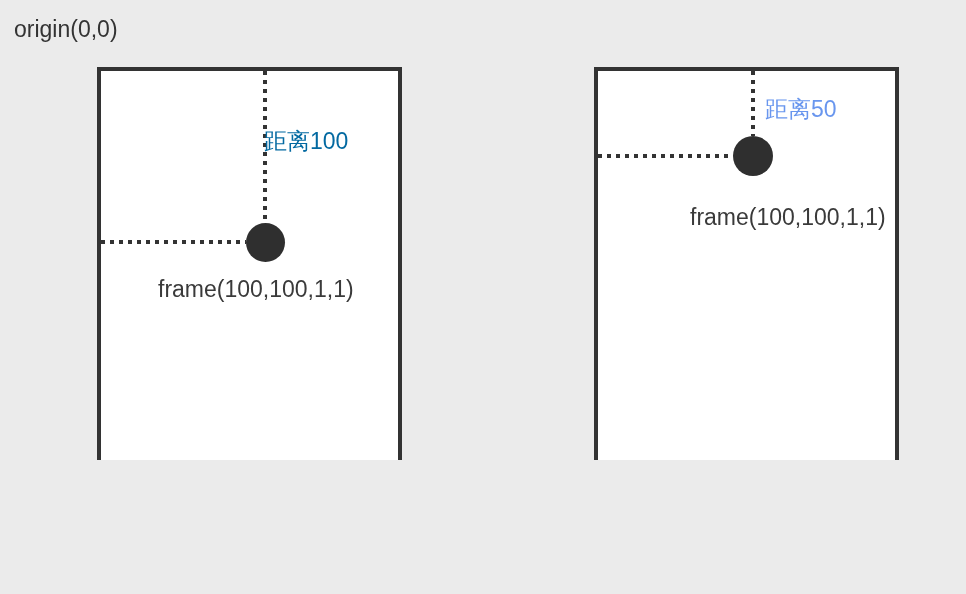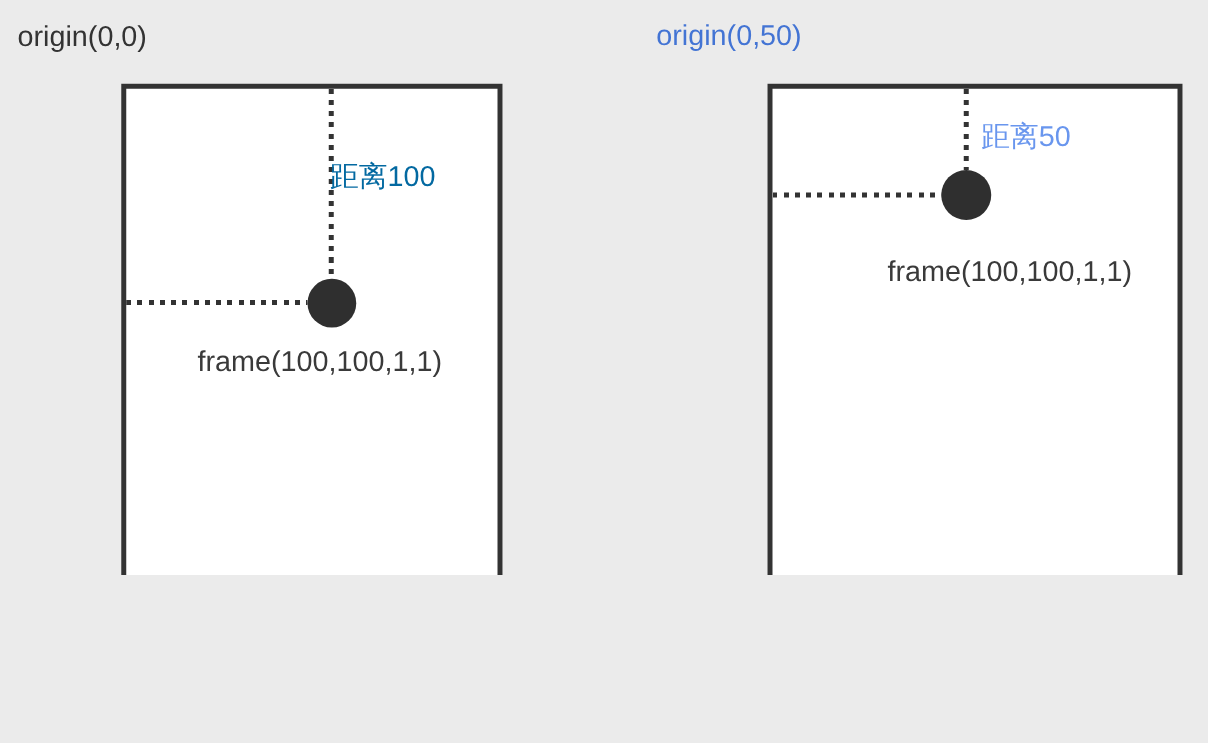--- a/index.html
+++ b/index.html
@@ -28,21 +28,21 @@
   .panel {
     position: absolute;
     top: 67px;
     width: 297px;  
     height: 497px; 
     background: #ffffff;
     border: 4px solid #333333;
     overflow: visible;
   }
   .panel.p-left  { left: 97px; }
-  .panel.p-right { left: 614px; padding-left: 27px; }
+  .panel.p-right { left: 594px; }
 
   .dotted-v {
     position: absolute;
     width: 4px;
     background-image: repeating-linear-gradient(180deg, #333333 0px, #333333 4px, transparent 4px, transparent 9px);
   }
   .dotted-h {
     position: absolute;
     height: 4px;
     background-image: repeating-linear-gradient(90deg, #333333 0px, #333333 4px, transparent 4px, transparent 9px);
@@ -61,21 +61,20 @@
     z-index: 2;
   }
 </style>
 </head>
 <body>
 
 <div class="stage">
 
   <div class="origin-title t-left" style="color: rgb(51, 51, 51);">origin(0,0)</div>
 
-  <div class="origin-title t-right" style="color: rgb(67, 116, 212);">origin(0,50)</div>
 
   <div class="panel p-left">
     <div class="dotted-v" style="left:162px; top:0px; height:152px;"></div>
     <div class="dotted-h" style="left:0px; top:169px; width:145px;"></div>
     <div class="dot" style="left:145px; top:152px; width:39px; height:39px;"></div>
     <div class="lbl" style="left: 163px; top: 57px; color: #0369a1;">距离100</div>
     <div class="lbl" style="left: 57px; top: 205px; color: rgb(58, 58, 58);">frame(100,100,1,1)</div>
   </div>
 
   <div class="panel p-right">

